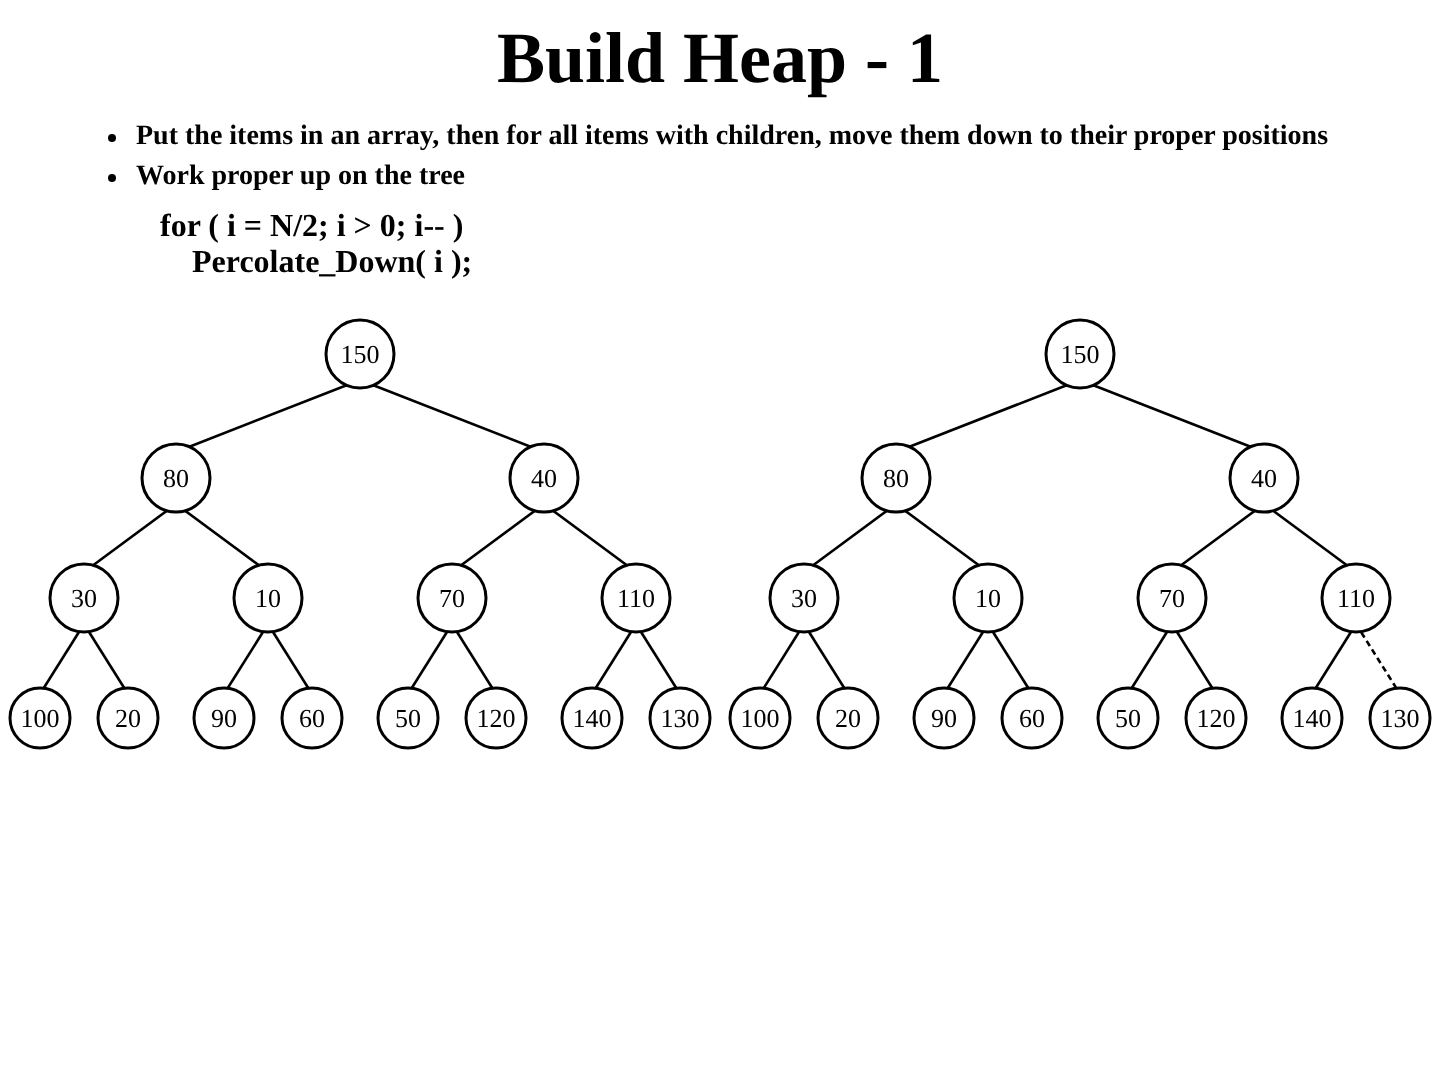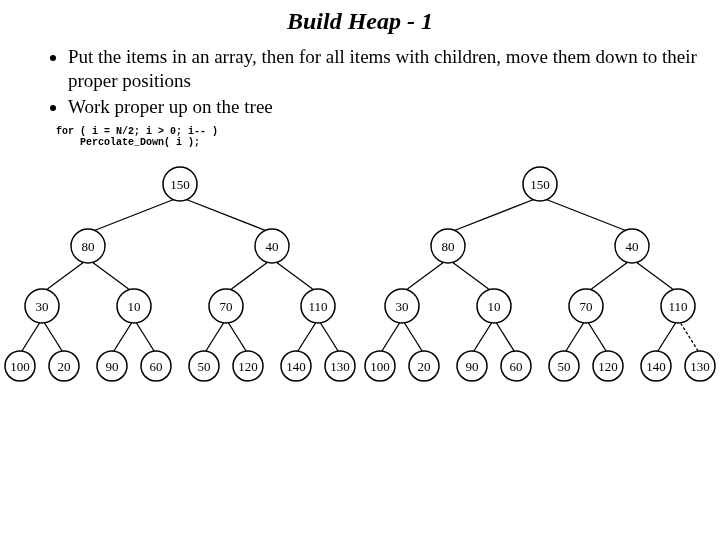--- a/index.html
+++ b/index.html
@@ -6,35 +6,35 @@
     margin: 0;
     padding: 0;
     width: 720px;
     height: 540px;
     background: #fff;
     font-family: "Times New Roman", serif;
     color: #000;
   }
   .title {
     text-align: center;
-    font-size: 24px;
+    font-size: 36px;
     margin: 8px 0 10px 0;
-    font-style: italic;
   }
   .bullets {
     margin: 0 0 6px 28px;
-    font-size: 19px;
+    font-size: 14px;
     line-height: 1.25;
+    font-weight: bold;
   }
   .bullets li { margin-bottom: 2px; }
   .code {
-    font-family: Liberation Mono, monospace;
-    font-size: 10px;
+    font-family: Liberation Serif, serif;
+    font-size: 16px;
     white-space: pre;
-    margin: 8px 0 8px 56px;
+    margin: 8px 0 8px 80px;
     font-weight: bold;
   }
   svg { display: block; }
   .node circle {
     fill: #fff;
     stroke: #000;
     stroke-width: 1.5;
   }
   .node text {
     font-family: "Times New Roman", serif;

